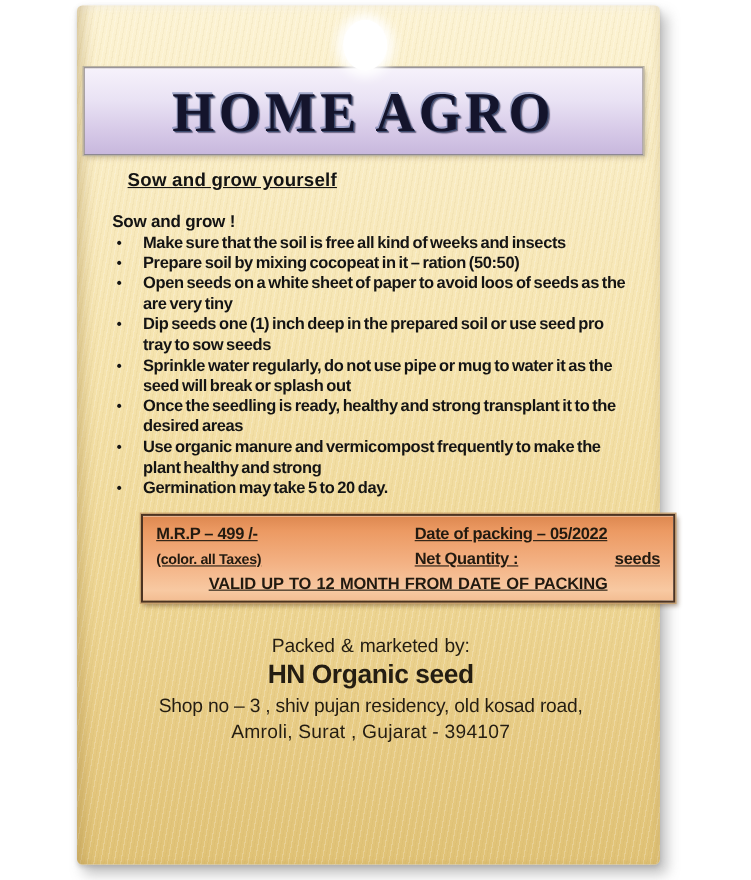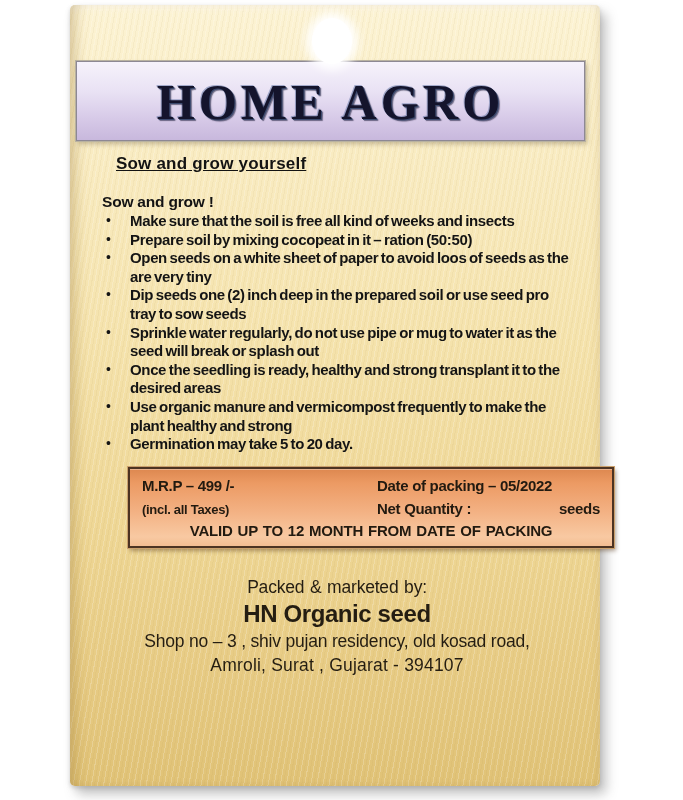--- a/index.html
+++ b/index.html
@@ -58,21 +58,21 @@
     font-size:17.5px;font-weight:700;line-height:21.8px;
     letter-spacing:-0.2px;word-spacing:1px;text-align:justify;color:#121212;
   }
 
   
   .infobox{
     margin:13px 0 0 28px;width:458px;
     background:linear-gradient(180deg,#dd8850 0%,#ec9a63 18%,#f3b183 55%,#f8c9a2 88%,#f3bd92 100%);
     border:2px solid #4c3322;outline:1px solid #caa06c;
     box-shadow:2px 3px 4px rgba(90,60,30,0.45), inset 0 1px 0 rgba(255,255,255,0.35);
-    padding:8px 12px 7px 12px;color:#221a10;
+    padding:8px 12px 7px 12px;color:#221a10;text-decoration:underline;
   }
   .inforow{display:flex;align-items:baseline;}
   .inforow .lcol{width:235px;flex:none;}
   .inforow .rcol{flex:1;display:flex;justify-content:space-between;align-items:baseline;}
   .mrp,.dop,.nql,.nqv{font-size:15px;font-weight:700;letter-spacing:-0.3px;}
   .taxes{font-size:13px;font-weight:700;letter-spacing:-0.3px;}
   .row2{margin-top:6px;}
   .validity{margin-top:5px;text-align:center;font-size:15px;font-weight:700;letter-spacing:-0.2px;word-spacing:1px;}
 
   
@@ -112,21 +112,21 @@
             <span>Prepare soil by mixing  cocopeat in it – ration (50:50)</span>
           </li>
 
           <li>
             <span class="bullet">•</span>
             <span>Open seeds on a white sheet of paper to avoid loos of seeds as the are very tiny</span>
           </li>
 
           <li>
             <span class="bullet">•</span>
-            <span>Dip seeds one (2) inch deep in the prepared soil or use seed pro tray to sow seeds</span>
+            <span>Dip seeds one (1) inch deep in the prepared soil or use seed pro tray to sow seeds</span>
           </li>
 
           <li>
             <span class="bullet">•</span>
             <span>Sprinkle water regularly, do not use pipe or mug to water it as the seed will break or splash out</span>
           </li>
 
           <li>
             <span class="bullet">•</span>
             <span>Once the seedling is ready, healthy and strong transplant  it to the desired areas</span>
@@ -145,21 +145,21 @@
 
 
       <div class="infobox">
         <div class="inforow">
           <span class="lcol mrp">M.R.P – 499 /-</span>
           <span class="rcol">
             <span class="dop">Date of packing – 05/2022</span>
           </span>
         </div>
         <div class="inforow row2">
-          <span class="lcol taxes">(incl. all Taxes)</span>
+          <span class="lcol taxes">(color. all Taxes)</span>
           <span class="rcol">
             <span class="nql">Net Quantity :</span>
             <span class="nqv">seeds</span>
           </span>
         </div>
         <div class="validity">VALID UP TO 12 MONTH FROM DATE OF PACKING</div>
       </div>
 
       <div class="footer">
         <div class="packedby">Packed  &amp; marketed  by:</div>

